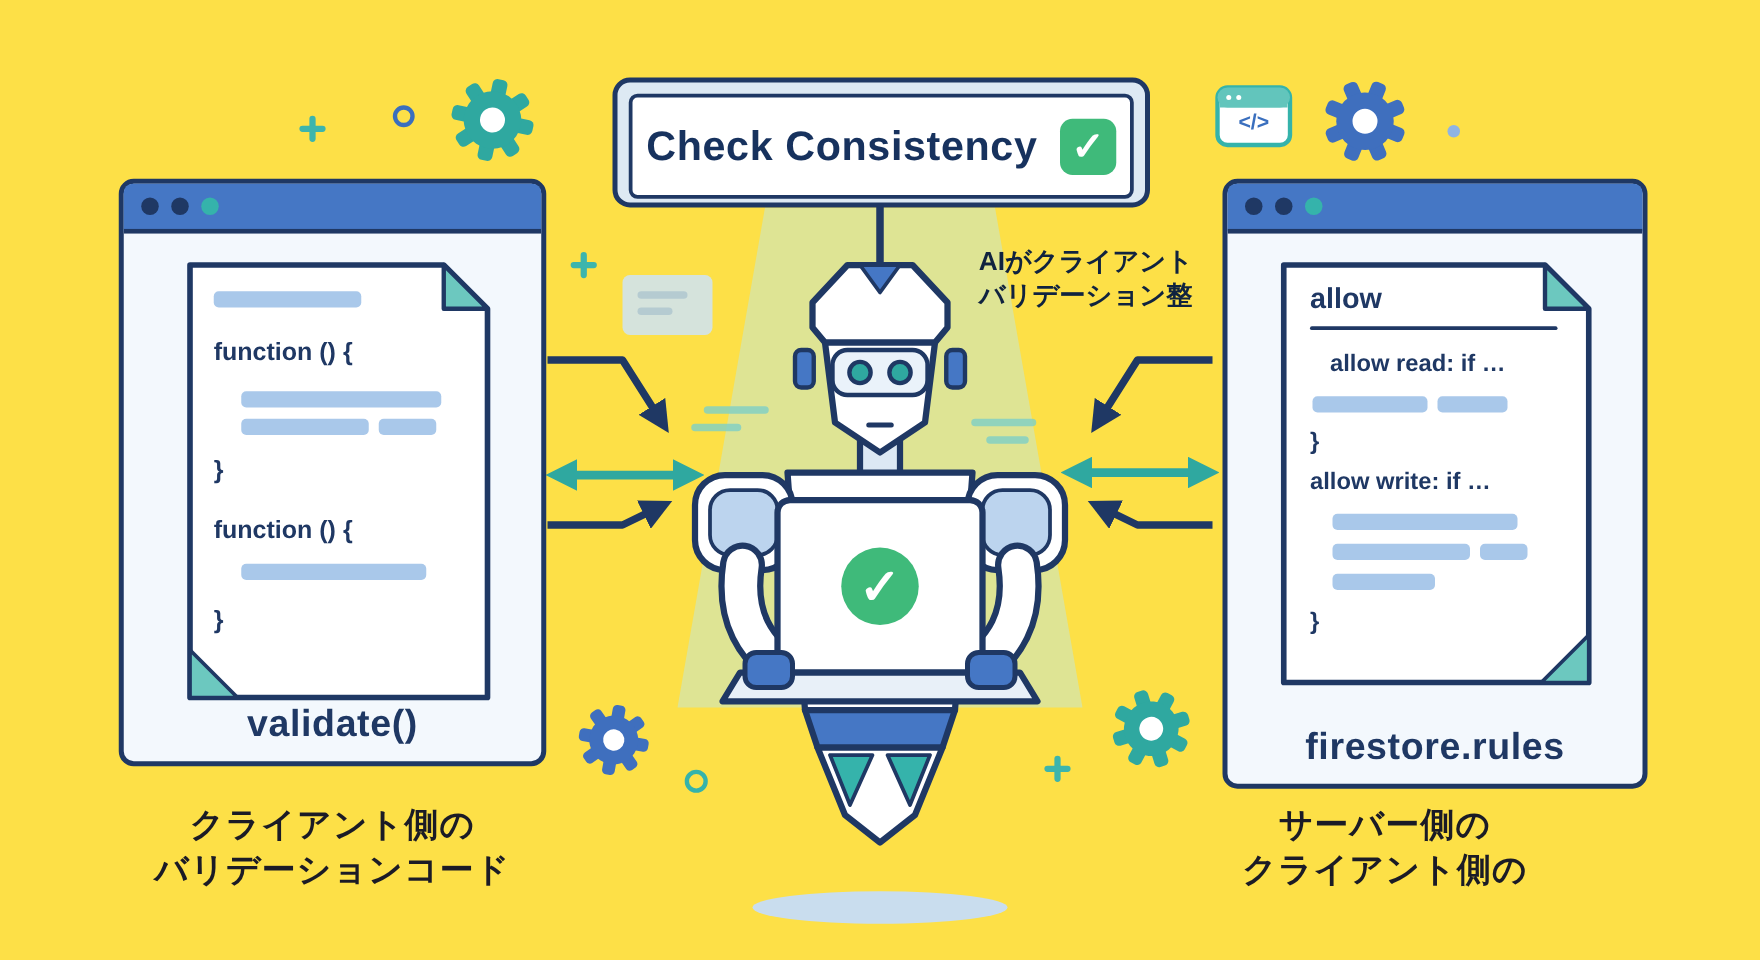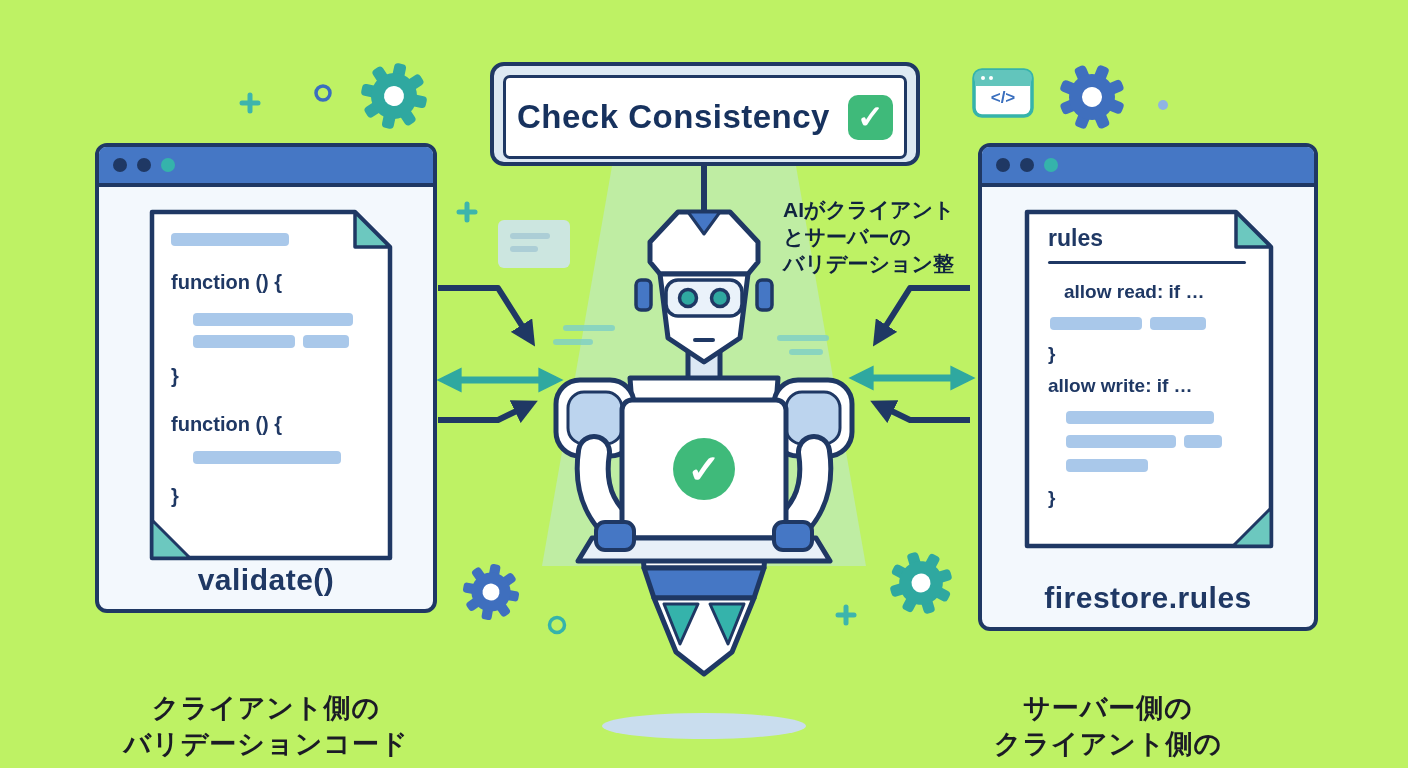--- a/index.html
+++ b/index.html
@@ -1,37 +1,37 @@
 <!DOCTYPE html>
 <html><head>
 <meta charset="utf-8">
 <style>
   html,body{margin:0;padding:0;background:#ffffff;font-family:"Liberation Sans",sans-serif;}
-  .canvas{position:relative;width:1408px;height:768px;background:#bef264;overflow:hidden;}
+  .canvas{position:relative;width:1408px;height:768px;background:#fde047;overflow:hidden;}
   .abs{position:absolute;}
   .layer-svg{position:absolute;left:0;top:0;z-index:1;}
   
   .banner{border:4px solid #1f3864;border-radius:14px;background:#dde9f3;padding:9px;box-sizing:border-box;z-index:3;}
   .banner-inner{height:100%;background:#ffffff;border:3px solid #1f3864;border-radius:7px;display:flex;align-items:center;justify-content:center;gap:18px;}
   .banner-text{font-size:33px;font-weight:800;color:#17325e;letter-spacing:0.5px;}
   .banner-check{width:45px;height:45px;background:#3fba7a;border-radius:10px;color:#ffffff;font-size:32px;font-weight:800;display:flex;align-items:center;justify-content:center;}
   
   .window{border:4px solid #1f3864;border-radius:12px;background:#f3f8fd;box-sizing:border-box;z-index:2;}
   .titlebar{height:36px;background:#4577c5;border-bottom:4px solid #1f3864;border-radius:7px 7px 0 0;position:relative;}
   .dot{position:absolute;top:11px;width:14px;height:14px;border-radius:50%;}
   .dot.navy{background:#1f3864;}
   .dot.teal{background:#35b3ab;}
   .doc{z-index:2;}
   .bar{position:absolute;height:13px;background:#a9c8ea;border-radius:4px;}
   .code-line{position:absolute;font-size:20px;font-weight:700;color:#1f3864;white-space:nowrap;text-align:right;}
   .rule-line{position:absolute;font-size:19px;font-weight:700;color:#1f3864;white-space:nowrap;}
   .doc-title{position:absolute;font-size:23px;font-weight:800;color:#1f3864;}
   .doc-underline{position:absolute;height:3px;background:#1f3864;border-radius:2px;}
   .win-label{position:absolute;left:0;right:0;bottom:12px;text-align:center;font-size:30px;font-weight:800;color:#1f3864;letter-spacing:0.5px;}
-  .caption{z-index:3;text-align:center;font-size:27px;font-weight:700;color:#1b1b26;line-height:36px;letter-spacing:1px;margin-top:48px;}
+  .caption{z-index:3;text-align:center;font-size:27px;font-weight:700;color:#1b1b26;line-height:36px;letter-spacing:1px;}
   .annotation{z-index:3;font-size:21px;font-weight:800;color:#10233f;line-height:27px;}
   .code-icon-label{z-index:3;text-align:center;font-size:17px;font-weight:800;color:#3a6fbe;}
   .laptop-check{z-index:3;width:62px;height:62px;border-radius:50%;background:#3fba7a;color:#ffffff;display:flex;align-items:center;justify-content:center;font-size:40px;font-weight:800;}
 </style>
 </head>
 <body>
 
 <div class="canvas">
 
   <svg class="layer-svg" width="1408" height="768" viewBox="0 0 1408 768">
@@ -173,39 +173,38 @@
       <span class="dot navy" style="left:14px;"></span>
       <span class="dot navy" style="left:38px;"></span>
       <span class="dot teal" style="left:62px;"></span>
     </div>
     <div class="doc abs" style="left:42px;top:62px;width:250px;height:340px;">
       <svg class="abs" style="left:0;top:0;" width="250" height="340" viewBox="0 0 250 340">
         <path d="M3,3 L212,3 L247,38 L247,337 L3,337 Z" fill="#ffffff" stroke="#1f3864" stroke-width="4.5" stroke-linejoin="round"></path>
         <path d="M212,3 L247,38 L212,38 Z" fill="#6cc8bf" stroke="#1f3864" stroke-width="3.5" stroke-linejoin="round"></path>
         <path d="M247,299 L247,337 L209,337 Z" fill="#6cc8bf" stroke="#1f3864" stroke-width="3" stroke-linejoin="round"></path>
       </svg>
-      <div class="doc-title" style="left:24px;top:16px;">rules</div>
+      <div class="doc-title" style="left:24px;top:16px;">allow</div>
       <div class="doc-underline" style="left:24px;top:52px;width:198px;"></div>
       <div class="rule-line" style="left:24px;top:72px;margin-left:16px;">allow read: if …</div>
       <div class="bar" style="left:26px;top:108px;width:92px;"></div>
       <div class="bar" style="left:126px;top:108px;width:56px;"></div>
       <div class="rule-line" style="left:24px;top:134px;">}</div>
       <div class="rule-line" style="left:24px;top:166px;">allow write: if …</div>
       <div class="bar" style="left:42px;top:202px;width:148px;"></div>
       <div class="bar" style="left:42px;top:226px;width:110px;"></div>
       <div class="bar" style="left:160px;top:226px;width:38px;"></div>
       <div class="bar" style="left:42px;top:250px;width:82px;"></div>
       <div class="rule-line" style="left:24px;top:278px;">}</div>
     </div>
     <div class="win-label">firestore.rules</div>
   </div>
 
   <div class="abs annotation" style="left:783px;top:196px;width:215px;">
     <div>AIがクライアント</div>
-    <div>とサーバーの</div>
     <div>バリデーション整</div>
   </div>
 
   <div class="abs caption" style="left:86px;top:642px;width:360px;">
     <div>クライアント側の</div>
     <div>バリデーションコード</div>
   </div>
 
   <div class="abs caption" style="left:928px;top:642px;width:360px;">
     <div>サーバー側の</div>

